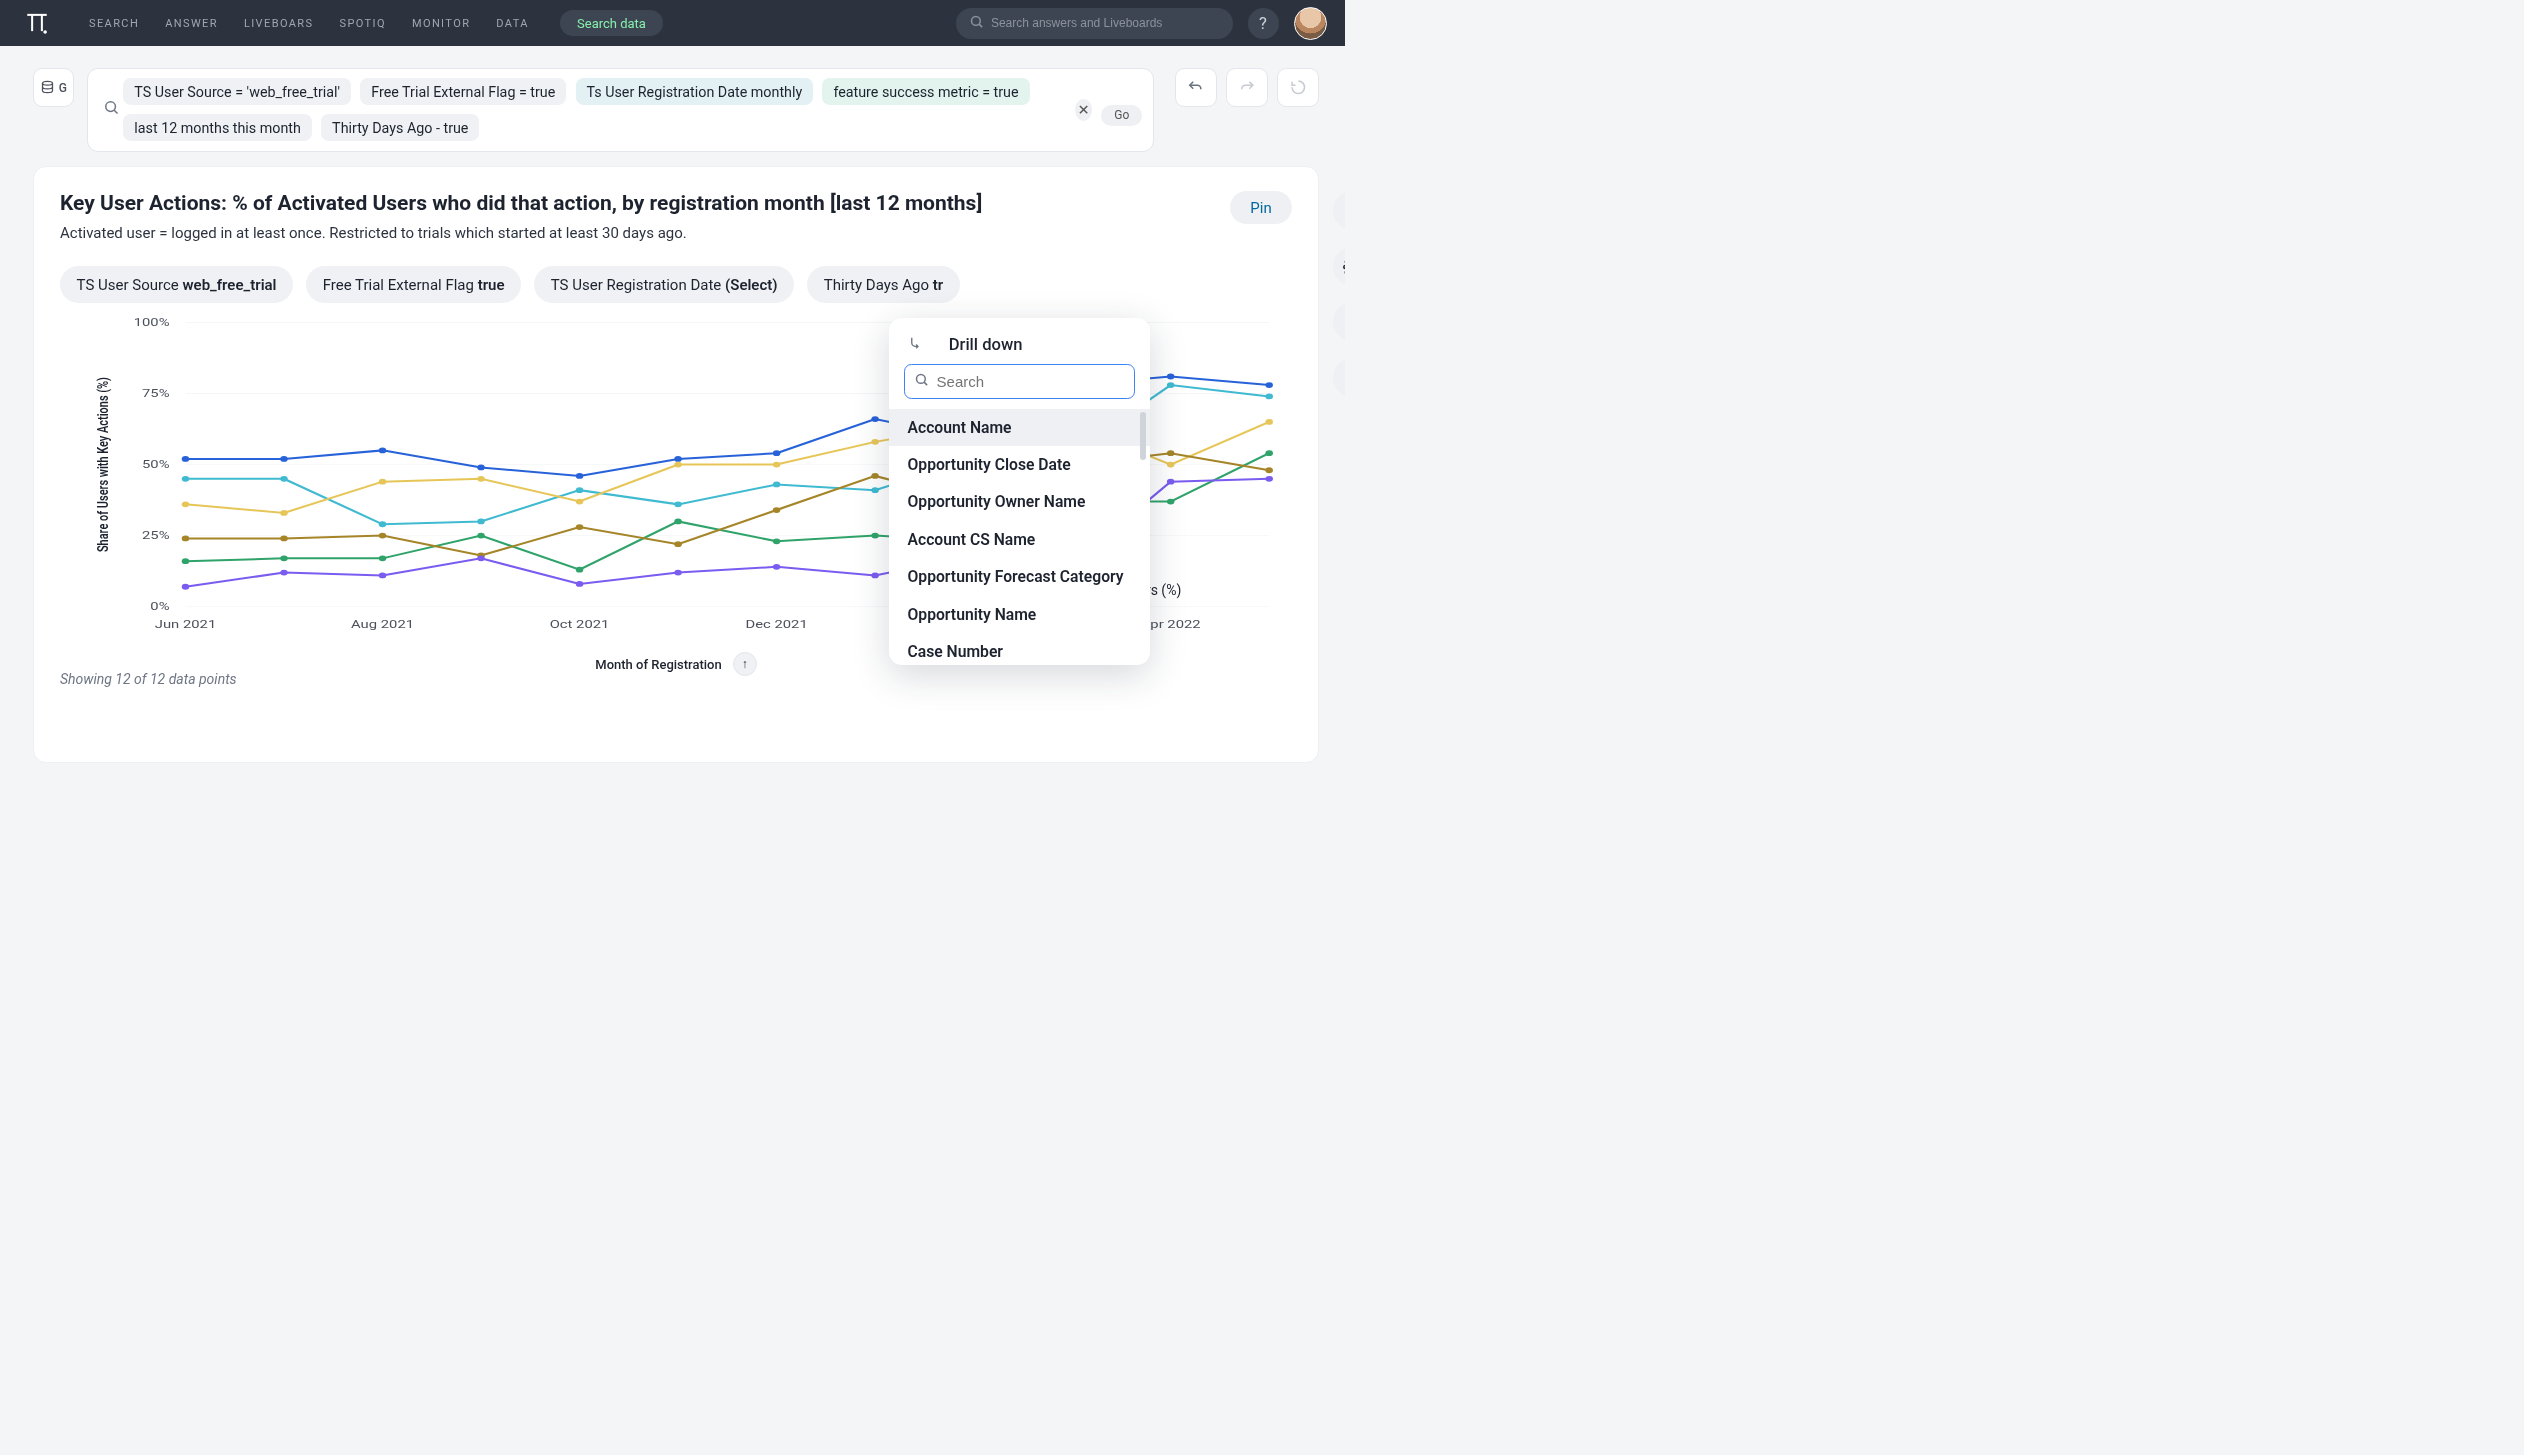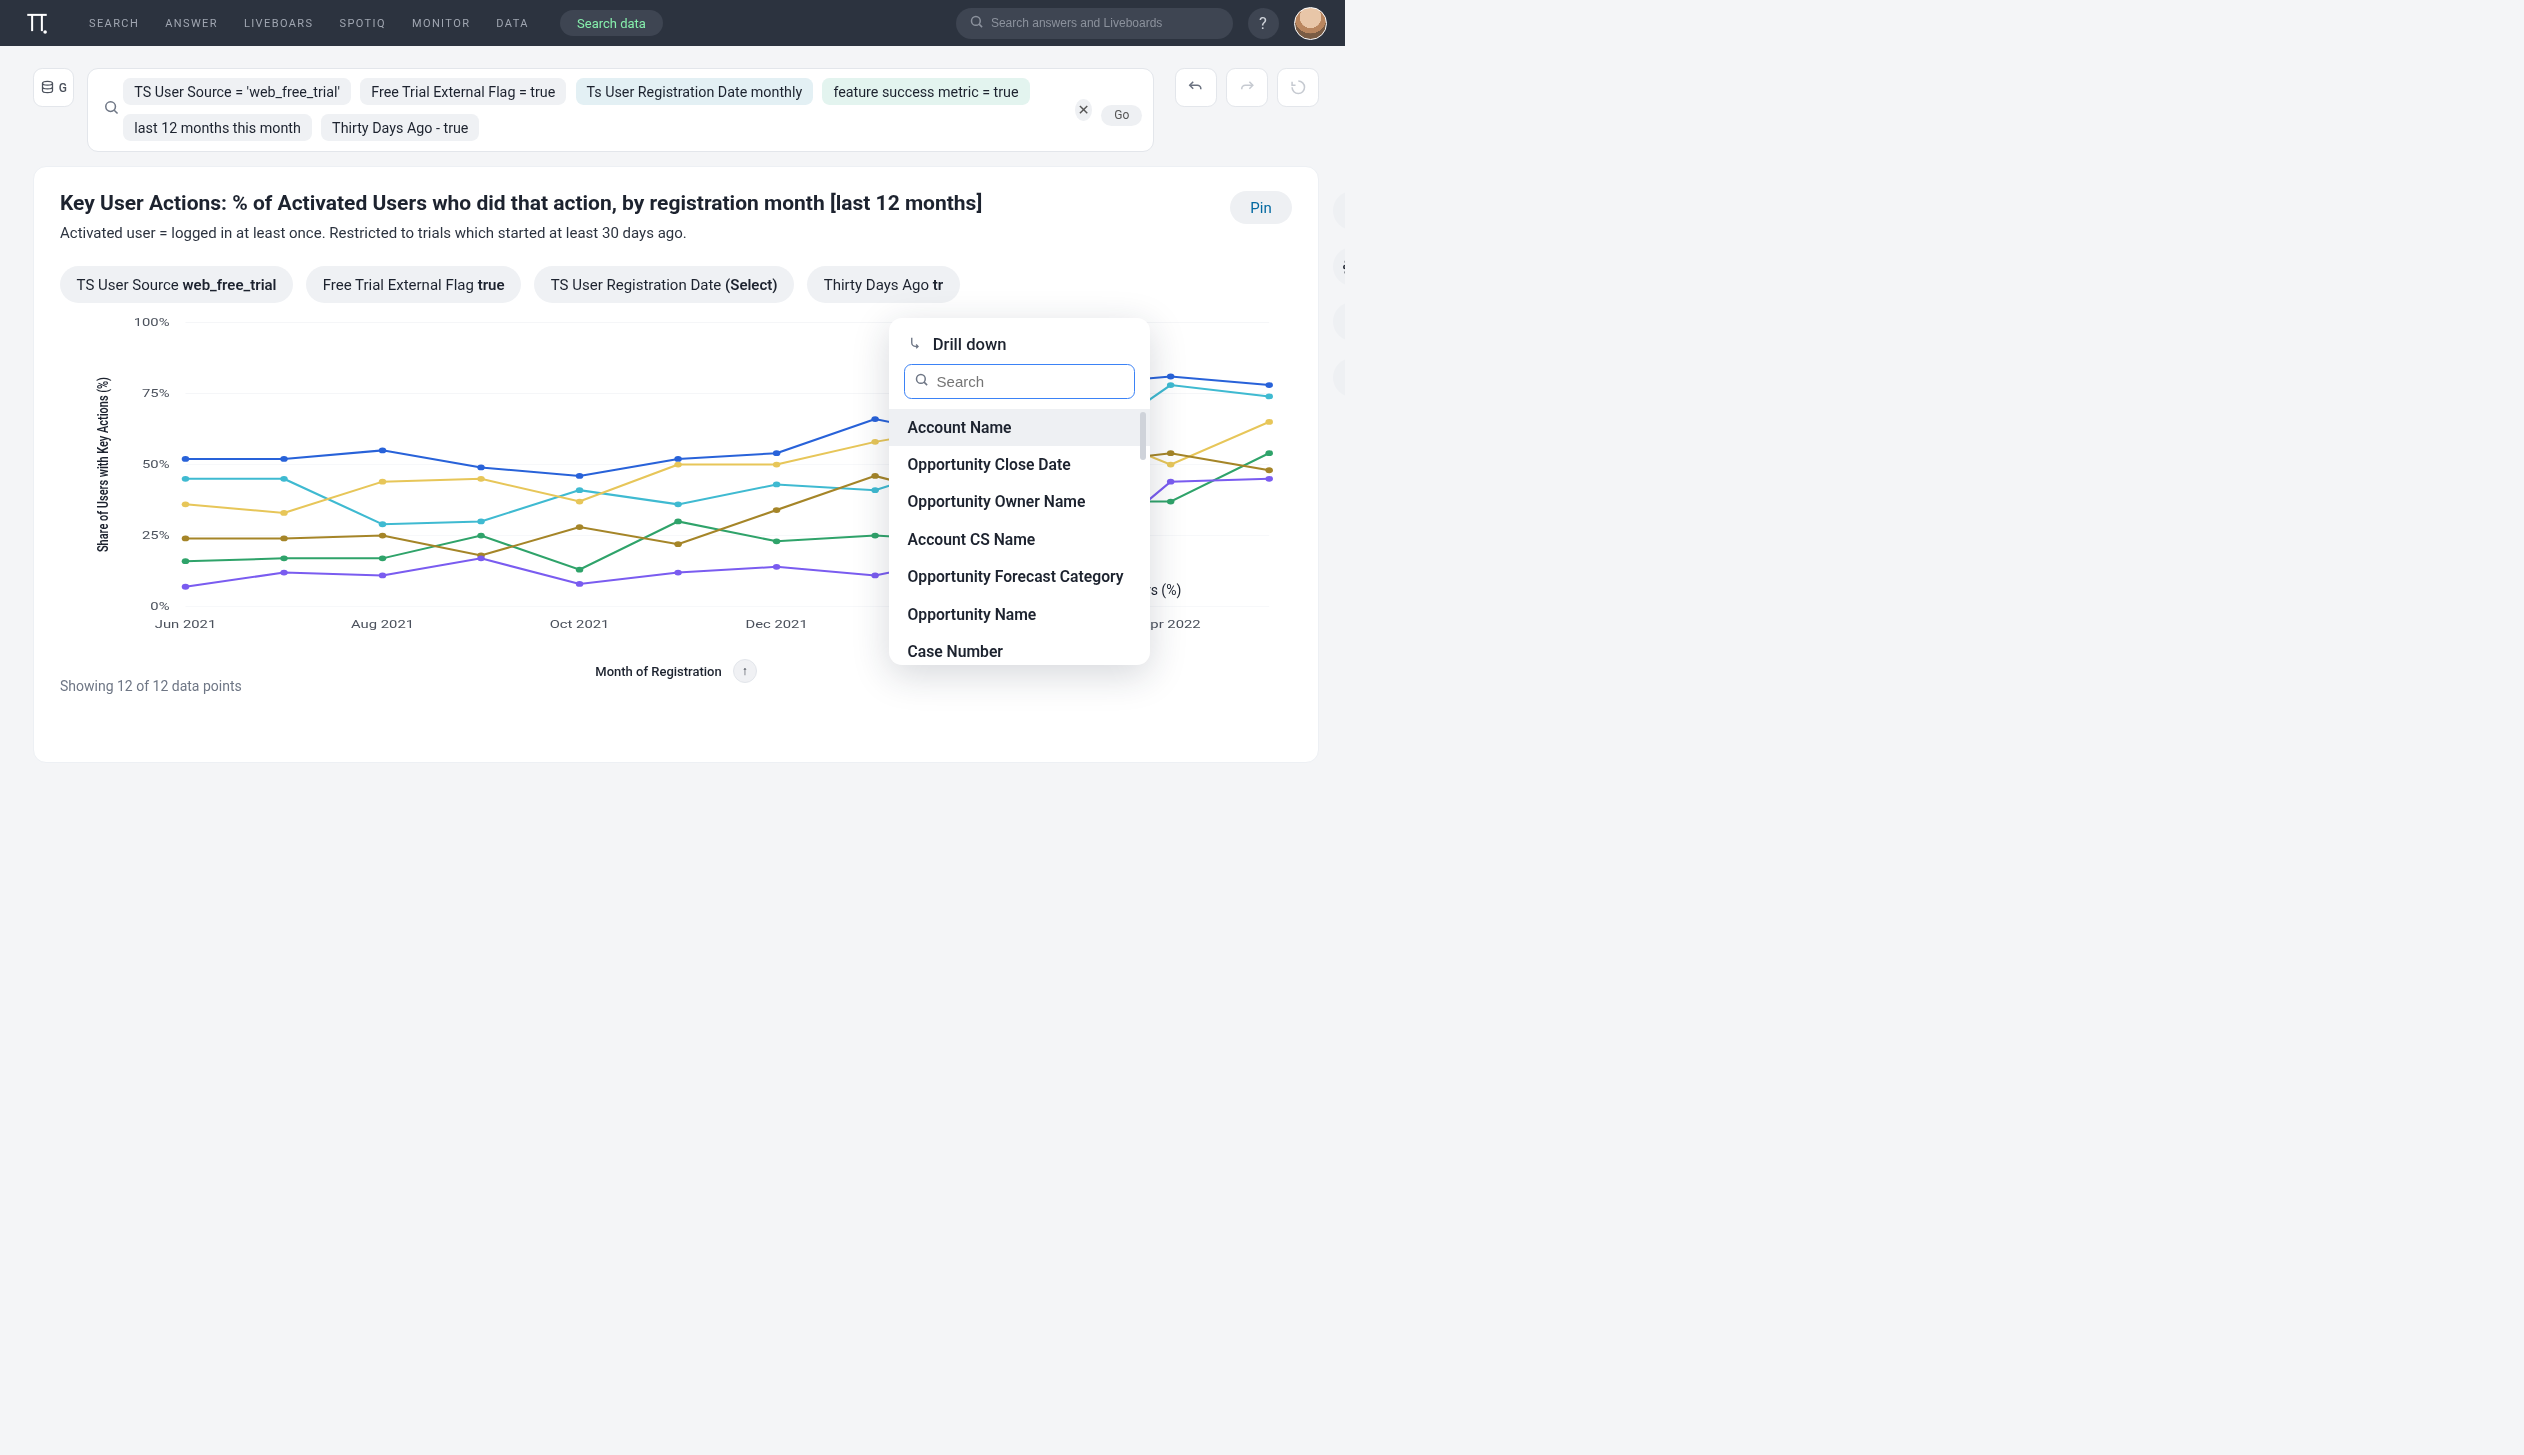--- a/index.html
+++ b/index.html
@@ -112,35 +112,35 @@
   }
   
   .filter-row { display:flex; gap:13px; margin-top:24px; flex-wrap:wrap; }
   .filter-chip {
     background:#eff1f4; border-radius:20.3px; padding:9.2px 16.6px; font-size:15px; color:#1d232f; cursor:pointer;
   }
   .filter-chip b { font-weight:600; }
   
   .chart-area { position:relative; margin-top:9.2px; }
   .chart-svg { width: 100%; height: 342px; }
-  .footer-row { display:flex; align-items:center; margin-top:20px; }
+  .footer-row { display:flex; align-items:center; margin-top:13px;font-style:italic; }
   .data-count { font-size:14px; color:#6e7685; }
   .xlabel-wrap { position:absolute; left:0; right:0; bottom:11px; display:flex; justify-content:center; align-items:center; gap:11px; }
   .xlabel { font-size:13px; color:#1d232f; font-weight:500; }
   .sort-btn {
     width:24px; height:24px; border-radius:50%; background:#f0f1f4; border:0.9px solid #e3e6eb;
     display:flex; align-items:center; justify-content:center; cursor:pointer; font-size:12px;
   }
   
   .popover {
     position:absolute; top: 157px; left: 889px; width: 261px;
     background:#fff; border-radius:13px; box-shadow: 0 9.2px 37px rgba(30,40,60,0.18);
     padding: 15px 15px 7.4px 15px; z-index: 50;
   }
-  .popover-header { display:flex; align-items:center; gap:10px; padding: 1.8px 3.7px 9.2px 3.7px; }
+  .popover-header { display:flex; align-items:center; gap:26px; padding: 1.8px 3.7px 9.2px 3.7px; }
   .popover-title { font-size:16.6px; color:#1d232f; font-weight:500; }
   .popover-search {
     border:1.5px solid #3b82f6; border-radius:7.4px; height:35px;
     display:flex; align-items:center; padding:0 9.2px; gap:7.4px;
   }
   .popover-search input {
     border:none; outline:none; width:100%; font-size:15px;
   }
   .popover-list { margin: 9.2px -15px 0 -15px; max-height: 249px; overflow:hidden; position:relative; }
   .popover-item {

